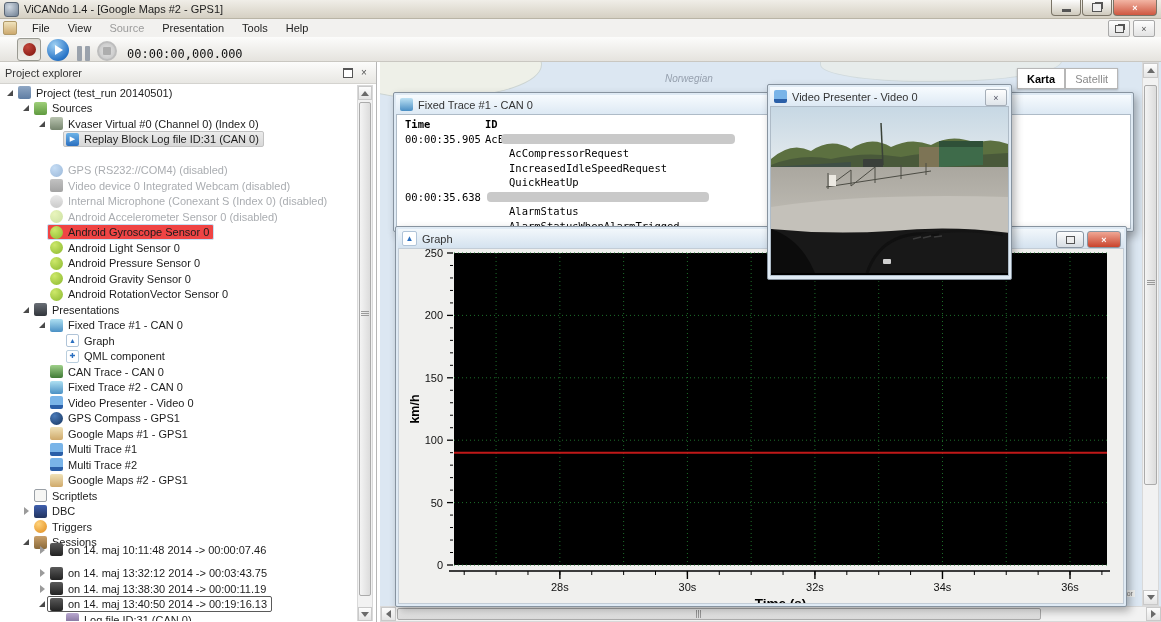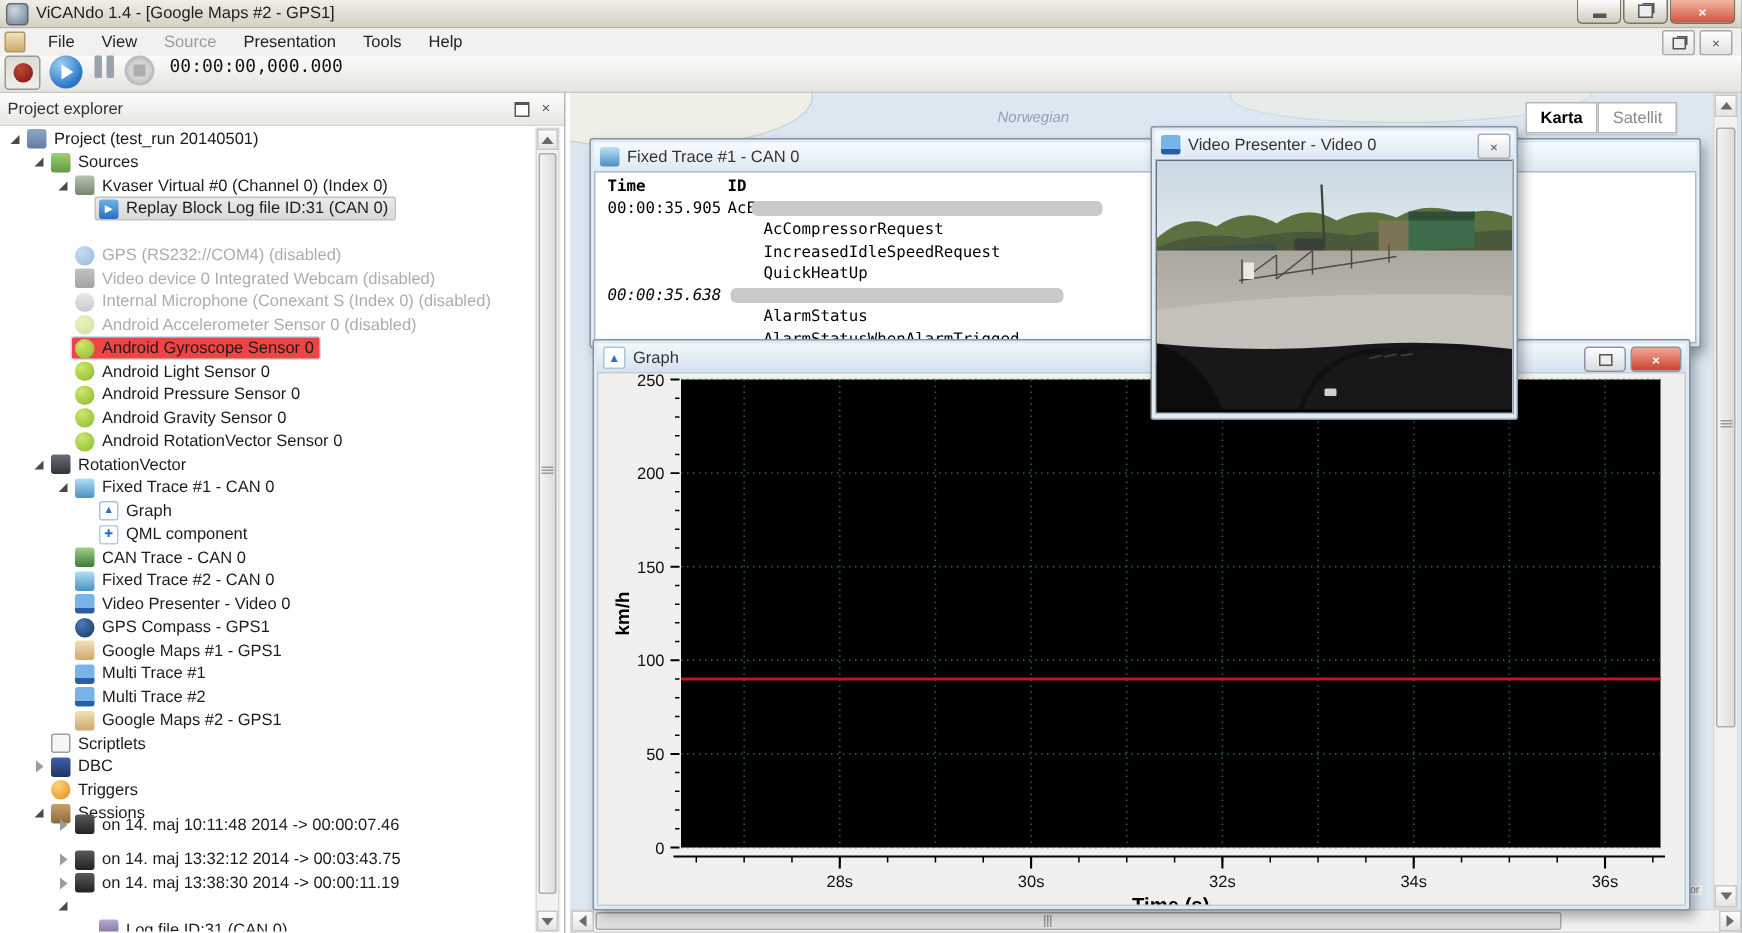--- a/index.html
+++ b/index.html
@@ -27,21 +27,21 @@
     background:linear-gradient(#f0e3bd,#cda96e);}
   .mi{padding:2px 9px;color:#222;}
   .mi.dis{color:#9b9b9b;}
   .mdibtns{position:absolute;right:6px;top:1px;display:flex;}
   .mdib{width:20px;height:15px;border:1px solid #a9a9a9;border-radius:2px;background:linear-gradient(#fefefe,#e3e3e3);
     display:flex;align-items:center;justify-content:center;margin-left:3px;font-size:9px;color:#555;}
   .restsq.small{width:7px;height:6px;box-shadow:2px -2px 0 -1px #555;}
 
   .toolbar{position:absolute;left:0;top:37px;width:1161px;height:25px;
     background:linear-gradient(#fcfcfb,#e5e3de);border-bottom:1px solid #c9c7c1;
-    display:flex;align-items:flex-start;padding-left:3px;box-sizing:border-box;}
+    display:flex;align-items:flex-end;padding-left:17px;box-sizing:border-box;}
   .tbtn{display:flex;align-items:center;justify-content:center;margin-right:6px;}
   .tbtn.rec{width:22px;height:21px;border:1px solid #9a9a92;border-radius:3px;
     background:linear-gradient(#dcdad2,#efeee9);}
   .tbtn.rec .dot{width:13px;height:13px;border-radius:50%;
     background:radial-gradient(circle at 35% 30%,#c2463a,#7c120c);}
   .tbtn.play{width:22px;height:22px;}
   .tbtn.play .circ{width:22px;height:22px;border-radius:50%;
     background:radial-gradient(circle at 35% 28%,#9fd0f2,#2a76c8 70%,#1b5697);
     display:flex;align-items:center;justify-content:center;}
   .tbtn.play .tri{width:0;height:0;border-left:8px solid #fff;border-top:5px solid transparent;
@@ -333,21 +333,21 @@
             <span class="ticon" style="background: radial-gradient(circle at 35% 30%, rgb(205, 232, 106), rgb(138, 184, 46)); border-radius: 50%;"></span>
             <span class="tlabel">Android RotationVector Sensor 0</span>
           </span>
         </div>
         <div class="trow" style="top: 217px; padding-left: 21px;">
           <span class="exp">
             <div class="tri-e"></div>
           </span>
           <span class="tcontent">
             <span class="ticon" style="background: linear-gradient(rgb(106, 111, 118), rgb(49, 53, 59));"></span>
-            <span class="tlabel">RotationVector</span>
+            <span class="tlabel">Presentations</span>
           </span>
         </div>
         <div class="trow" style="top: 232.5px; padding-left: 37px;">
           <span class="exp">
             <div class="tri-e"></div>
           </span>
           <span class="tcontent">
             <span class="ticon" style="background: linear-gradient(rgb(174, 224, 242), rgb(74, 144, 196));"></span>
             <span class="tlabel">Fixed Trace #1 - CAN 0</span>
           </span>
@@ -477,20 +477,24 @@
             <div class="tri-c"></div>
           </span>
           <span class="tcontent">
             <span class="ticon" style="background: linear-gradient(rgb(90, 90, 90), rgb(34, 34, 34));"></span>
             <span class="tlabel">on 14. maj 13:38:30 2014 -&gt; 00:00:11.19</span>
           </span>
         </div>
         <div class="trow foc" style="top: 511.5px; padding-left: 37px;">
           <span class="exp">
             <div class="tri-e"></div>
+          </span>
+          <span class="tcontent">
+            <span class="ticon" style="background: linear-gradient(rgb(90, 90, 90), rgb(34, 34, 34));"></span>
+            <span class="tlabel">on 14. maj 13:40:50 2014 -&gt; 00:19:16.13</span>
           </span>
         </div>
         <div class="trow" style="top: 527px; padding-left: 53px;">
           <span class="exp"></span>
           <span class="tcontent">
             <span class="ticon" style="background: linear-gradient(rgb(185, 168, 208), rgb(112, 96, 138));"></span>
             <span class="tlabel">Log file ID:31 (CAN 0)</span>
           </span>
         </div>
       </div>
@@ -515,21 +519,21 @@
     <div class="wbody trace-body">
       <div class="tr-line thead" style="left:8px;top:2px;">Time</div>
       <div class="tr-line thead" style="left:88px;top:2px;">ID</div>
       <div id="tracelines">
           <div class="tr-line" style="left: 8px; top: 16.5px;">00:00:35.905</div>
           <div class="tr-line" style="left: 88px; top: 16.5px;">AcE</div>
           <div class="redact" style="left: 104px; width: 234px; top: 18.5px;"></div>
           <div class="tr-line" style="left: 112px; top: 31px;">AcCompressorRequest</div>
           <div class="tr-line" style="left: 112px; top: 45.5px;">IncreasedIdleSpeedRequest</div>
           <div class="tr-line" style="left: 112px; top: 60px;">QuickHeatUp</div>
-          <div class="tr-line" style="left: 8px; top: 74.5px; font-style: italic;">00:00:35.638</div>
+          <div class="tr-line" style="left: 8px; top: 74.5px;">00:00:35.638</div>
           <div class="redact" style="left: 90px; width: 222px; top: 76.5px;"></div>
           <div class="tr-line" style="left: 112px; top: 89px;">AlarmStatus</div>
           <div class="tr-line" style="left: 112px; top: 103.5px;">AlarmStatusWhenAlarmTrigged</div>
         </div>
     </div>
   </div>
 
   <div class="win graph-win">
     <div class="wtitle" style="background:linear-gradient(#f2f7fb,#d4e2ef);">
       <span class="wicon" style="background:#fff;border:1px solid #b0c4d8;display:flex;align-items:center;justify-content:center;color:#2a6fc0;font-size:8px;">▲</span>

